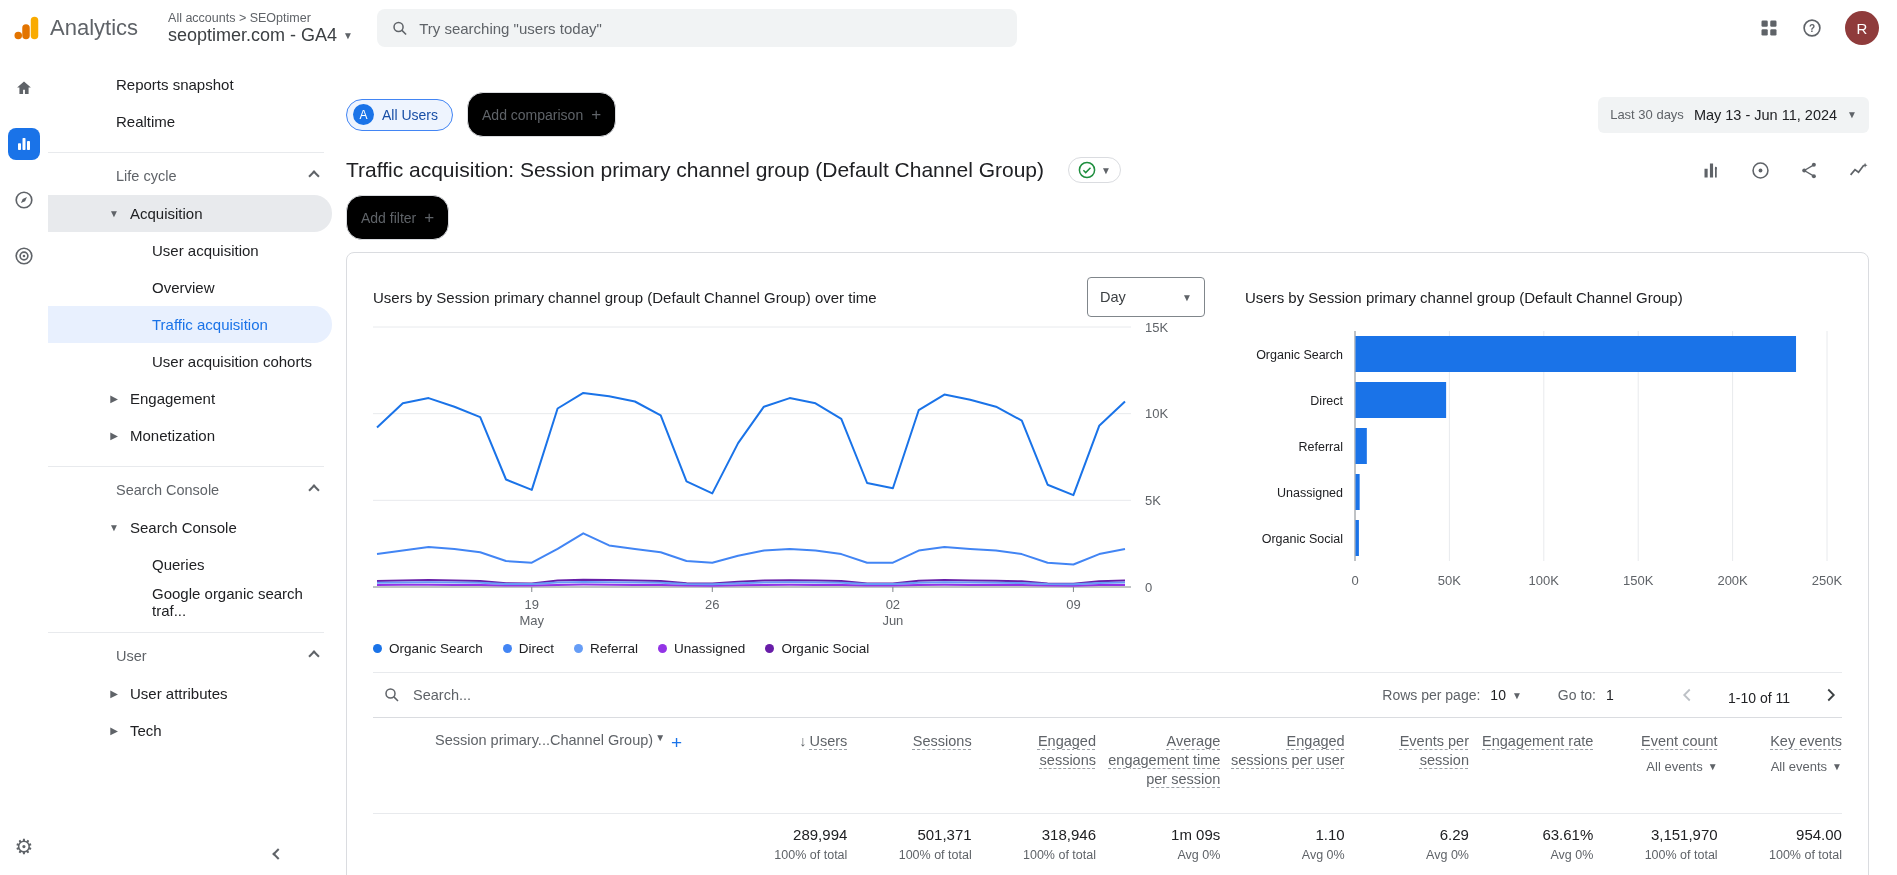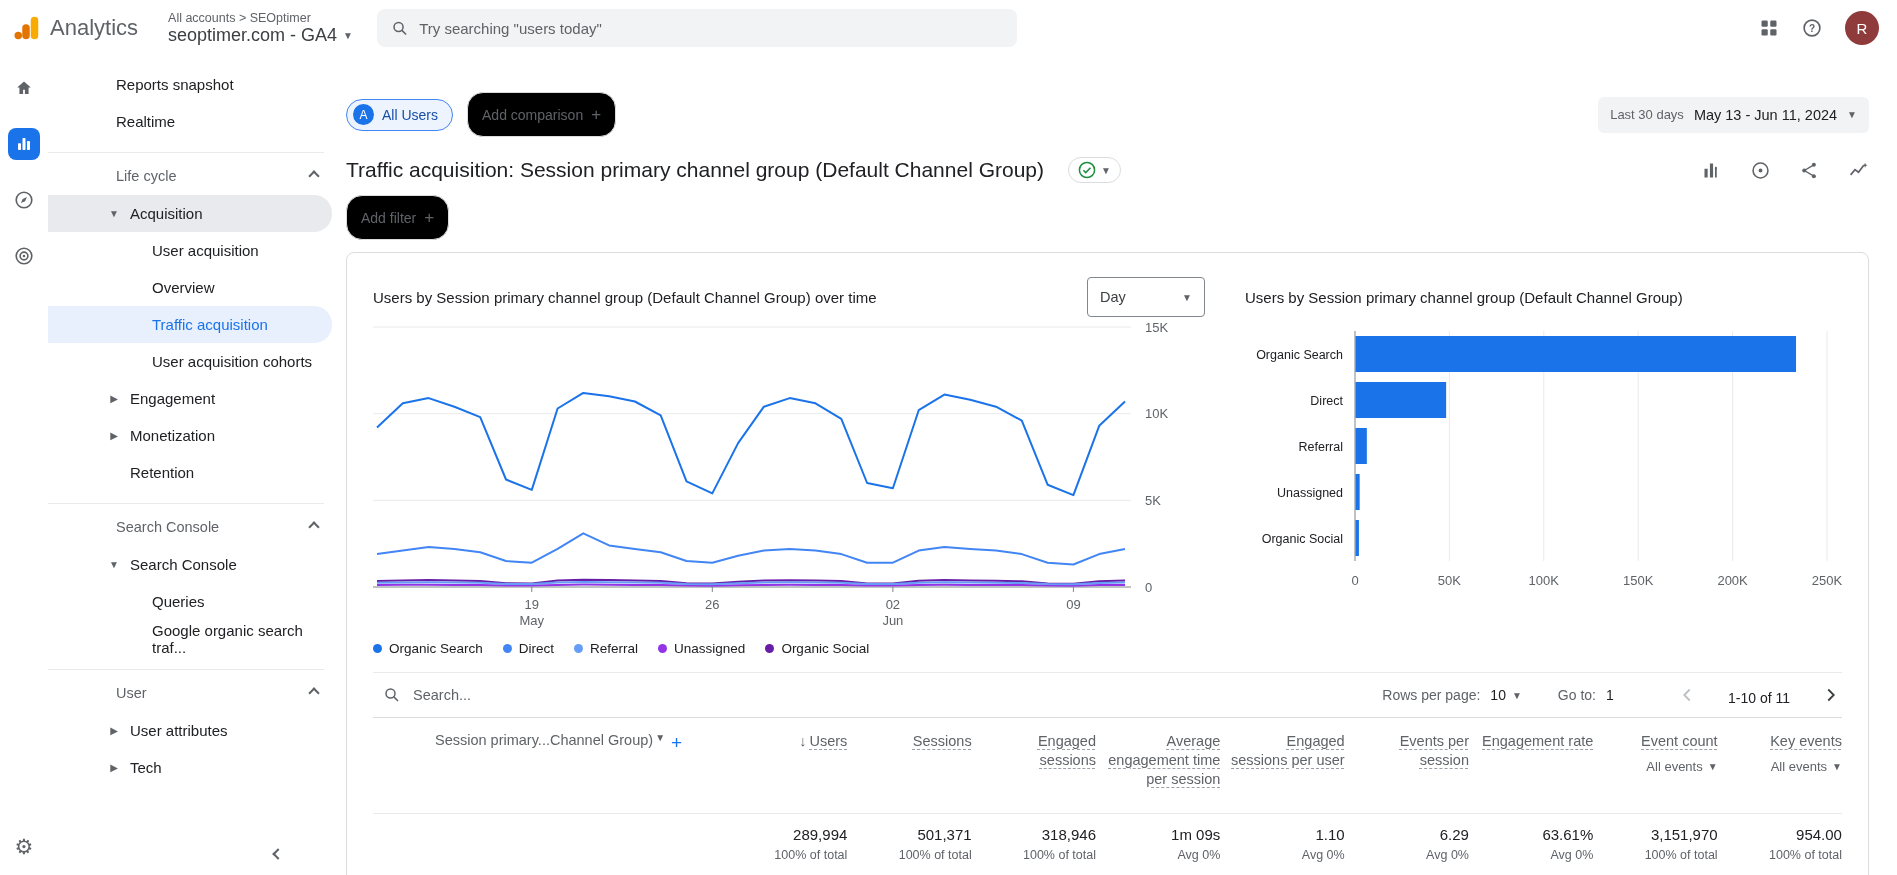--- a/index.html
+++ b/index.html
@@ -228,23 +228,20 @@
     <div class="nav-item lvl2">
       <span>User acquisition cohorts</span>
     </div>
     <div class="nav-item lvl1a">
       <span class="tri">▶</span>
       <span>Engagement</span>
     </div>
     <div class="nav-item lvl1a">
       <span class="tri">▶</span>
       <span>Monetization</span>
-    </div>
-    <div class="nav-item lvl1b">
-      <span>Retention</span>
     </div>
 
     <div class="nav-divider"></div>
     <div class="nav-heading">
       <span>Search Console</span>
       <span class="chev up"></span>
     </div>
     <div class="nav-item lvl1a">
       <span class="tri">▼</span>
       <span>Search Console</span>

